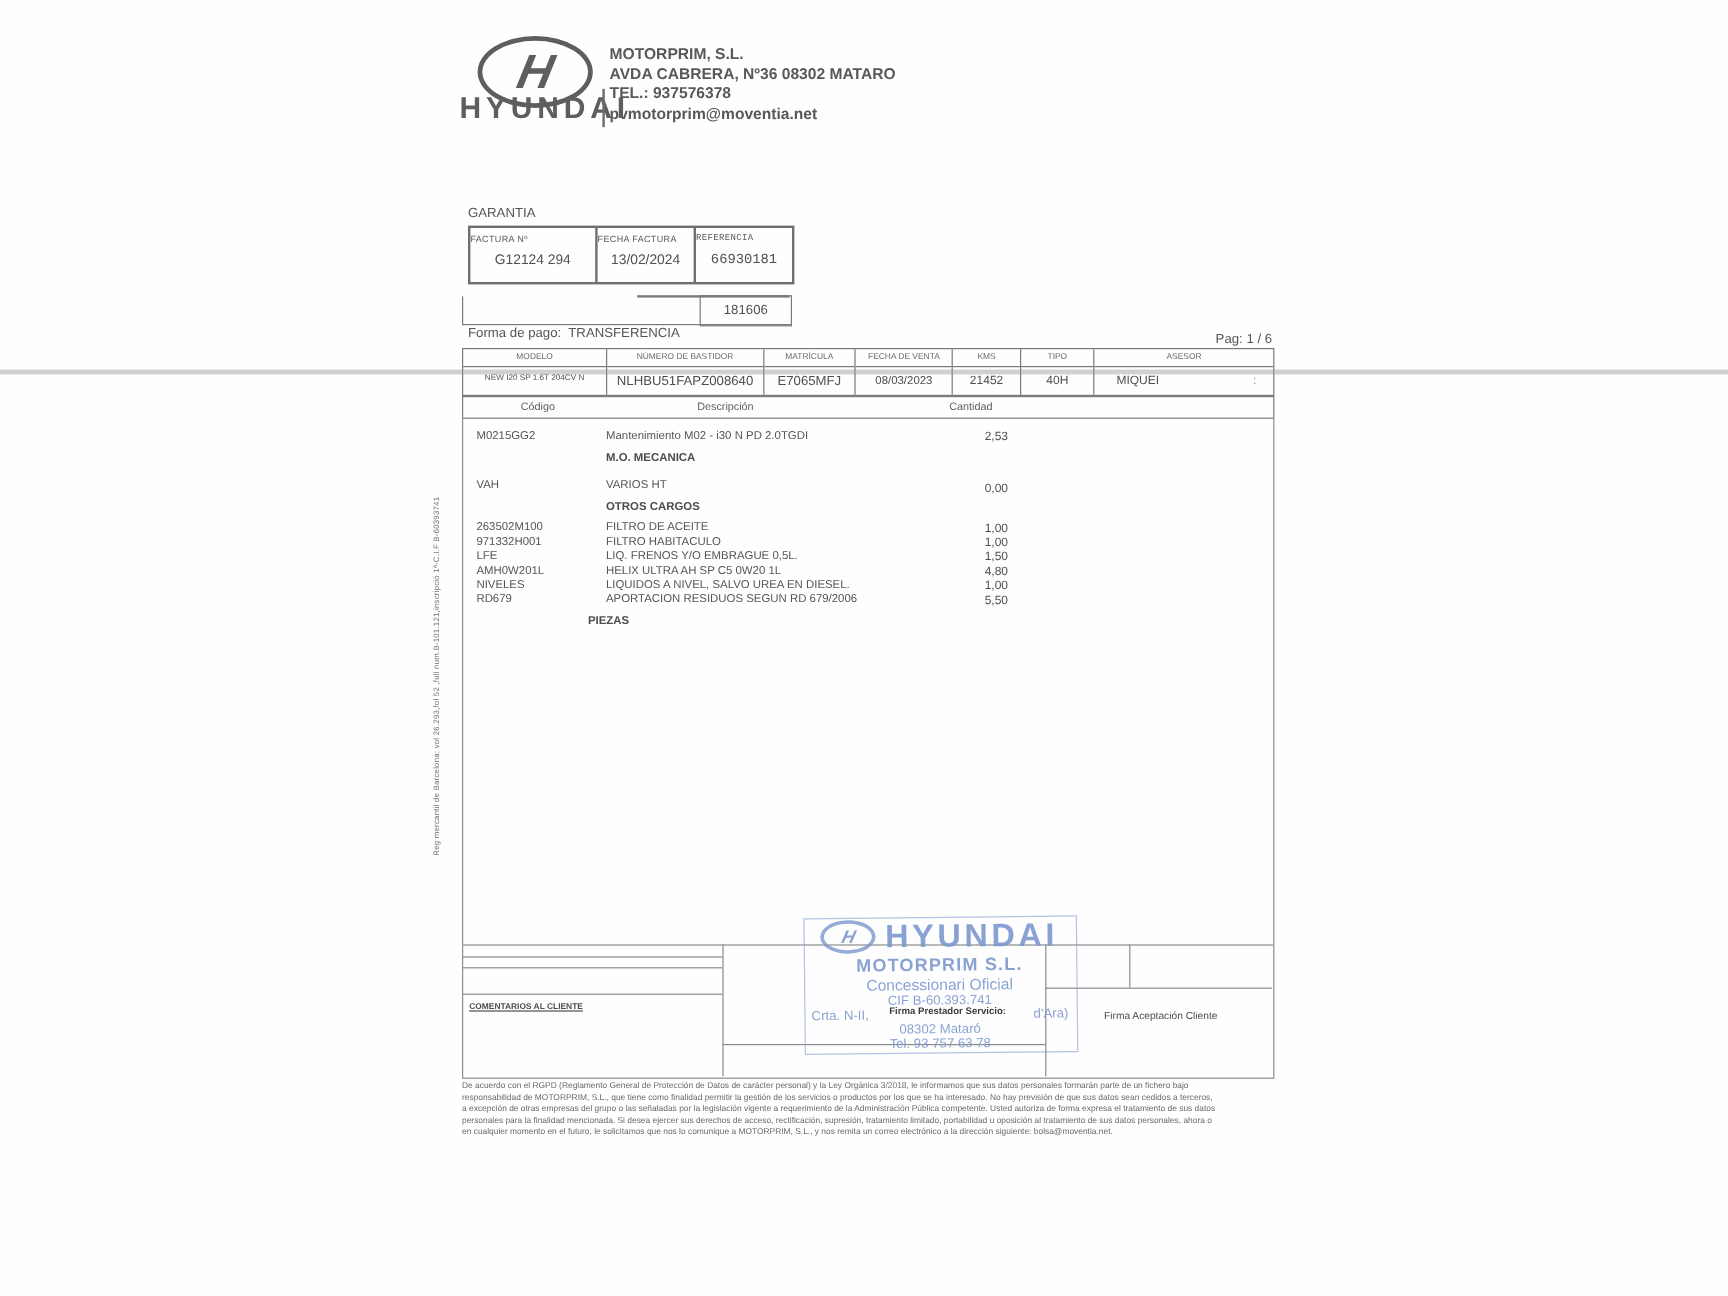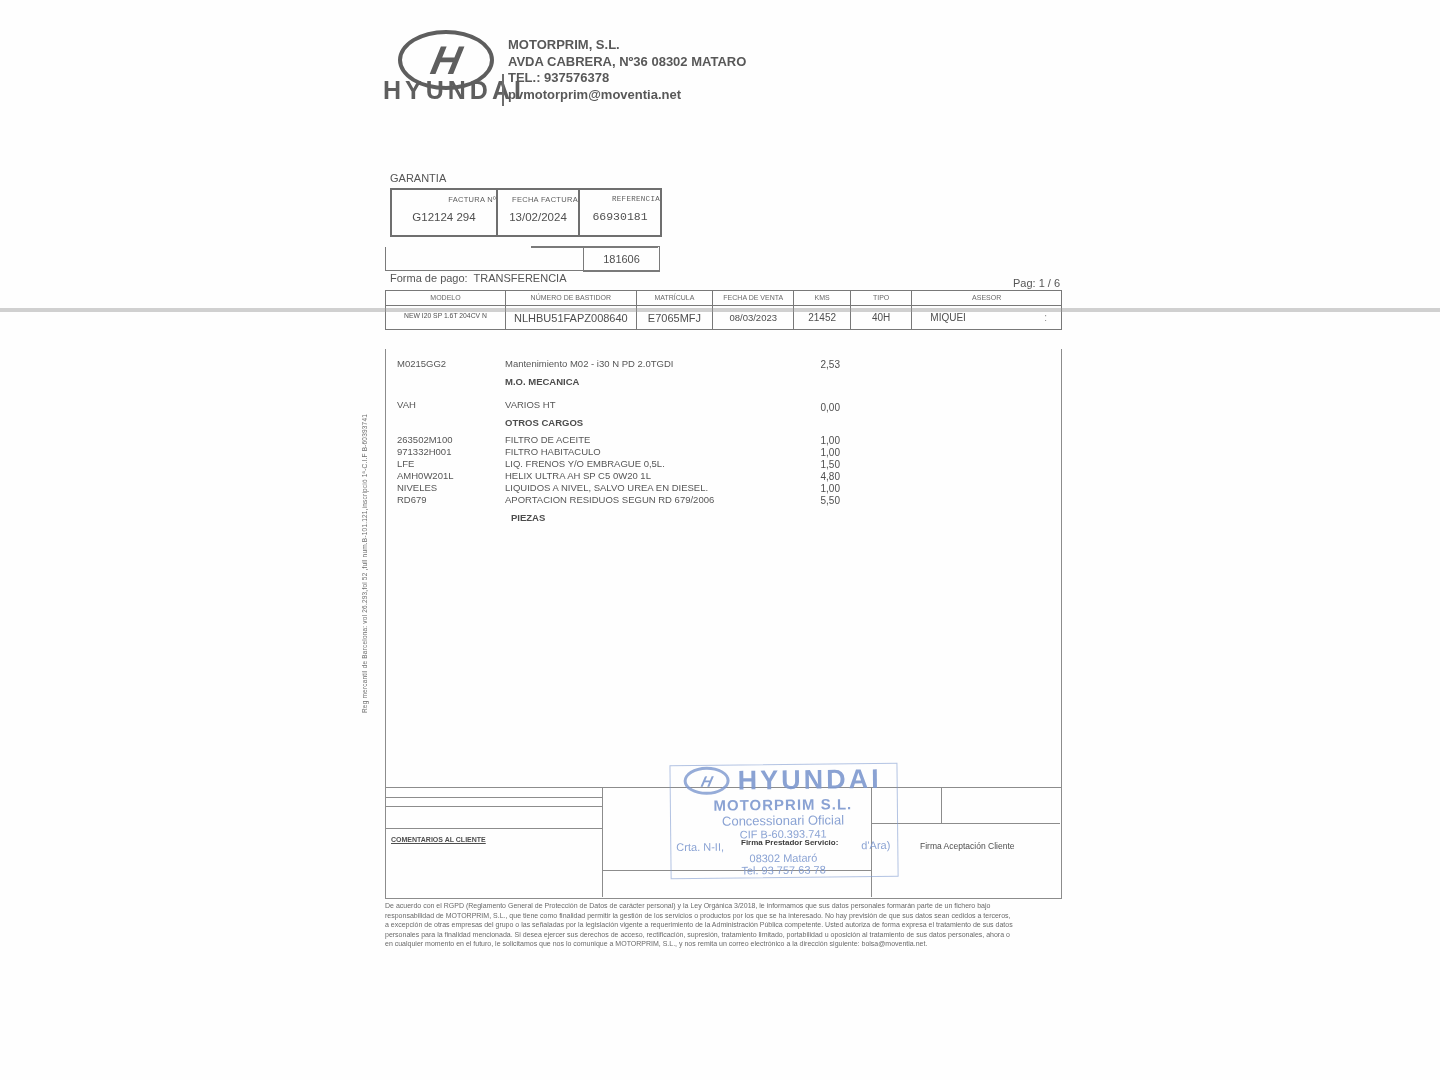--- a/index.html
+++ b/index.html
@@ -15,21 +15,21 @@
   }
   .logo-h{font-size:40px;font-weight:bold;font-style:italic;color:#5e5e5e;transform:skewX(-12deg);line-height:1;}
   .brand-word{font-size:25px;font-weight:bold;letter-spacing:4px;color:#5e5e5e;}
   .company-lines div{font-size:13px;font-weight:bold;color:#585858;line-height:16.5px;white-space:nowrap;}
   .vline{background:#6d6d6d;width:2px;}
   
   .lbl{font-size:11px;color:#555;}
   .inv-table{border:2px solid #6f6f6f;display:flex;height:45px;}
   .inv-cell{border-right:2px solid #6f6f6f;display:flex;flex-direction:column;}
   .inv-cell:last-child{border-right:none;font-family:Liberation Mono, monospace;}
-  .inv-head{font-size:7.5px;text-align:right;padding-top:5px;color:#5c5c5c;letter-spacing:.3px;}
+  .inv-head{font-size:7.5px;text-align:left;padding-top:5px;color:#5c5c5c;letter-spacing:.3px;}
   .inv-val{font-size:11.5px;text-align:center;margin-top:7px;color:#4f4f4f;}
   
   .veh-table{display:flex;border:1.5px solid #787878;height:38px;}
   .veh-col{border-right:1px solid #787878;display:flex;flex-direction:column;}
   .veh-col:last-child{border-right:none;}
   .veh-head{font-size:7px;text-align:center;padding-top:3px;color:#686868;border-bottom:1px solid #787878;height:11px;white-space:nowrap;overflow:hidden;}
   .veh-val{text-align:center;margin-top:6px;color:#4e4e4e;white-space:nowrap;}
   
   .items-headrow{border:1.5px solid #7c7c7c;}
   .itm{font-size:9.5px;color:#565656;white-space:nowrap;}
@@ -129,20 +129,25 @@
       <div class="veh-head">ASESOR</div>
       <div class="veh-val" style="font-size:10px;display:flex;justify-content:space-between;padding:0 14px 0 18px;">
         <span>MIQUEI</span>
         <span style="color:#8a8a8a;">:</span>
       </div>
     </div>
   </div>
 
   <div class="abs scanband" style="top:308px;height:4px;"></div>
 
+  <div class="abs items-headrow" style="left:385px;top:330px;width:675px;height:17px;">
+    <span class="abs" style="left:48px;top:3px;font-size:9px;color:#5e5e5e;">Código</span>
+    <span class="abs" style="left:195px;top:3px;font-size:9px;color:#5e5e5e;">Descripción</span>
+    <span class="abs" style="left:405px;top:3px;font-size:9px;color:#5e5e5e;">Cantidad</span>
+  </div>
 
   <div class="abs" style="left:385px;top:349px;width:675px;height:438px;border-left:1.5px solid #8c8c8c;border-right:1.5px solid #8c8c8c;"></div>
 
   <div class="abs itm" style="left:397px;top:358px;">M0215GG2</div>
   <div class="abs itm" style="left:505px;top:358px;">Mantenimiento M02 - i30 N PD 2.0TGDI</div>
   <div class="abs qty" style="left:760px;top:359px;">2,53</div>
   <div class="abs grp" style="left:505px;top:376px;">M.O. MECANICA</div>
 
   <div class="abs itm" style="left:397px;top:399px;">VAH</div>
   <div class="abs itm" style="left:505px;top:399px;">VARIOS HT</div>
@@ -166,21 +171,21 @@
   <div class="abs qty" style="left:760px;top:471px;">4,80</div>
 
   <div class="abs itm" style="left:397px;top:482px;text-align:center;">NIVELES</div>
   <div class="abs itm" style="left:505px;top:482px;">LIQUIDOS A NIVEL, SALVO UREA EN DIESEL.</div>
   <div class="abs qty" style="left:760px;top:483px;">1,00</div>
 
   <div class="abs itm" style="left:397px;top:494px;">RD679</div>
   <div class="abs itm" style="left:505px;top:494px;">APORTACION RESIDUOS SEGUN RD 679/2006</div>
   <div class="abs qty" style="left:760px;top:495px;">5,50</div>
 
-  <div class="abs grp" style="left:511px;top:512px;">PIEZAS</div>
+  <div class="abs grp" style="left:490px;top:512px;">PIEZAS</div>
 
   <div class="abs side-note" style="left:196px;top:560px;width:336px;text-align:center;">Reg mercantil de Barcelona: vol 26.293,fol 52 ,full num.B-101.121,inscripció 1ª-C.I.F B-60393741</div>
 
   <div class="abs" style="left:385px;top:787px;width:675px;height:110px;border:1.5px solid #8c8c8c;"></div>
   <div class="vl" style="left:602px;top:787px;height:110px;"></div>
   <div class="vl" style="left:871px;top:787px;height:110px;"></div>
   <div class="vl" style="left:941px;top:787px;height:36px;"></div>
   <div class="hl" style="left:385px;top:797px;width:217px;"></div>
   <div class="hl" style="left:385px;top:806px;width:217px;"></div>
   <div class="hl" style="left:385px;top:828px;width:217px;"></div>

